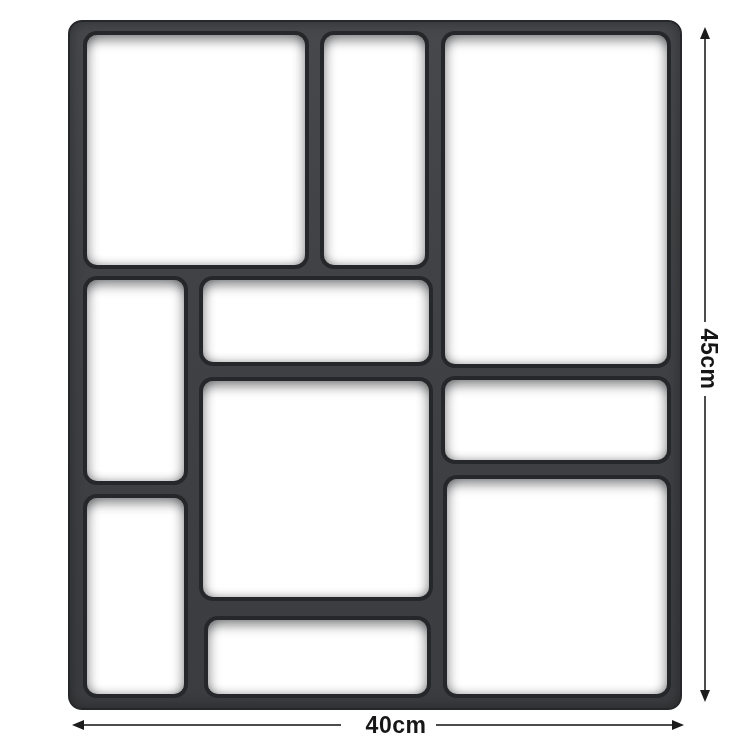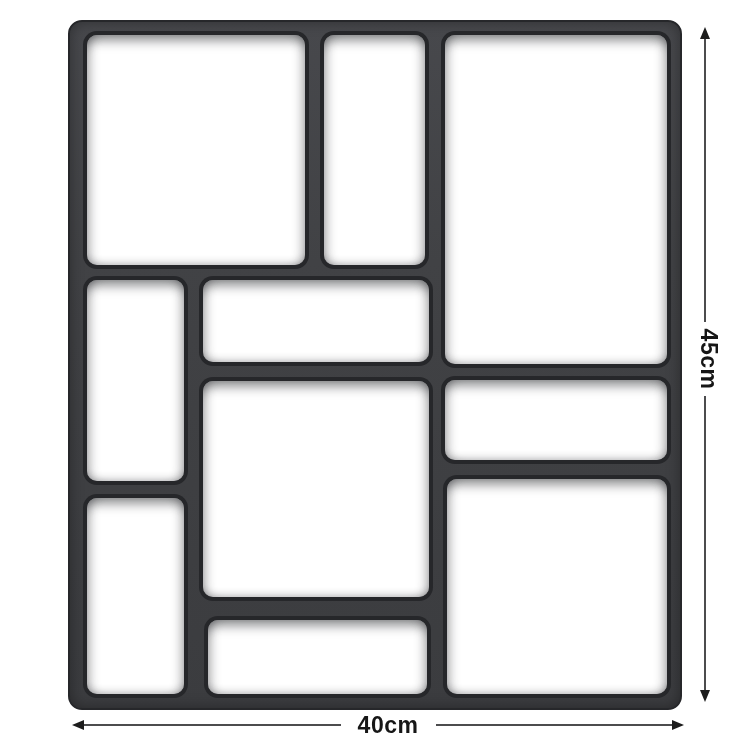--- a/index.html
+++ b/index.html
@@ -34,21 +34,21 @@
       inset -11px 0 11px -9px rgba(30,31,35,.42),
       inset 0 -9px 9px -8px rgba(30,31,35,.32);
   }
   
   .dim-line{position:absolute;background:var(--dimension-line);}
   .dim-label{
     position:absolute;color:var(--dimension-text);
     font-weight:bold;font-size:23px;letter-spacing:.5px;white-space:nowrap;
   }
   #height-label{left:708px;top:359px;transform:translate(-50%,-50%) rotate(90deg);}
-  #width-label{left:388px;top:725px;transform:translate(-50%,-50%);}
+  #width-label{left:396px;top:725px;transform:translate(-50%,-50%);}
   .ah{position:absolute;width:0;height:0;}
   .ah-up{border-left:5px solid transparent;border-right:5px solid transparent;border-bottom:12px solid #1c1c1c;}
   .ah-down{border-left:5px solid transparent;border-right:5px solid transparent;border-top:12px solid #1c1c1c;}
   .ah-left{border-top:5px solid transparent;border-bottom:5px solid transparent;border-right:12px solid #1c1c1c;}
   .ah-right{border-top:5px solid transparent;border-bottom:5px solid transparent;border-left:12px solid #1c1c1c;}
 </style>
 </head>
 <body>
 
 <div id="stage">

